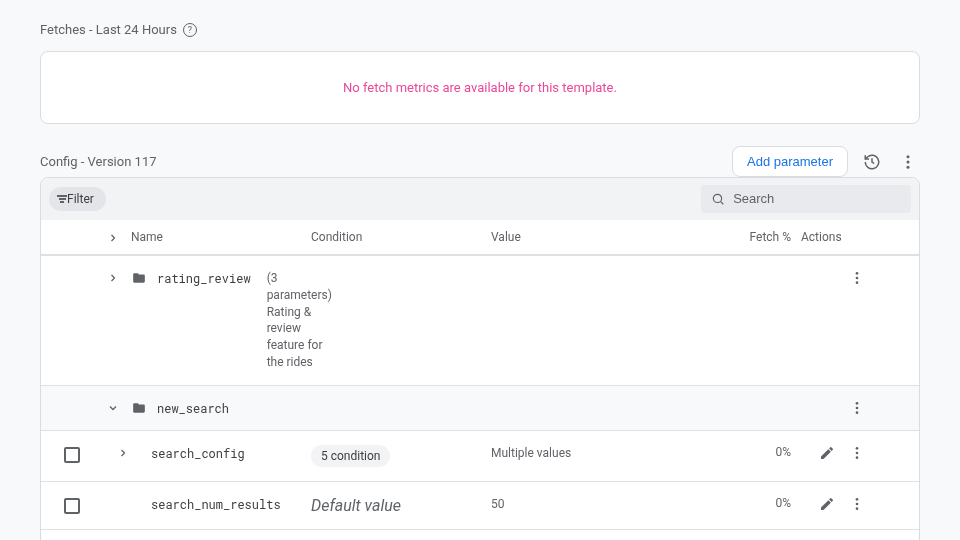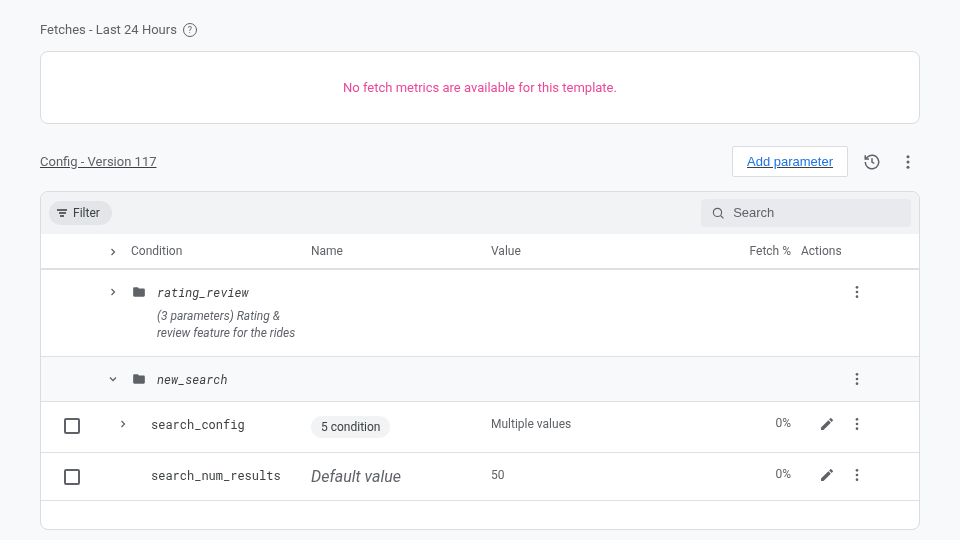--- a/index.html
+++ b/index.html
@@ -37,36 +37,34 @@
       padding: 28px 0;
       text-align: center;
       color: #ec4899;
       font-size: 13px;
       margin-bottom: 22px;
     }
     .config-row {
       display: flex;
       align-items: center;
       justify-content: space-between;
-      margin-bottom: 14px;
-      text-decoration: underline;
     }
     .config-title {
       color: #5f6368;
       font-size: 13px;
     }
     .config-actions {
       display: flex;
       align-items: center;
       gap: 12px;
     }
     .add-param-btn {
       border: 1px solid #dadce0;
       background: #fff;
-      border-radius: 2px;
+      border-radius: 8px;
       padding: 7px 14px;
       color: #1a73e8;
       font-size: 13px;
       font-weight: 500;
       cursor: pointer;
     }
     .icon-btn {
       width: 24px; height: 24px;
       display: inline-flex; align-items: center; justify-content: center;
       color: #5f6368; cursor: pointer;
@@ -83,21 +81,20 @@
       align-items: center;
       padding: 7px 8px;
       gap: 10px;
     }
     .filter-chip {
       background: #e3e5e8;
       border-radius: 14px;
       padding: 5px 12px 5px 8px;
       display: inline-flex;
       align-items: center;
-      gap: 6px;
       font-size: 12px;
       color: #3c4043;
       cursor: pointer;
     }
     .filter-lines {
       display: inline-flex; flex-direction: column; align-items: center; gap: 1.5px;
     }
     .filter-lines span { background: #5f6368; height: 1.5px; display: block; }
     .fl1 { width: 10px; } .fl2 { width: 7px; } .fl3 { width: 4px; }
     .spacer { flex: 1; }
@@ -131,21 +128,21 @@
       grid-template-columns: 46px 36px 180px 180px 240px 70px 70px;
       align-items: flex-start;
       padding: 14px 8px;
       border-top: 1px solid #e0e0e0;
     }
     .data-row.expanded { background: #f8f9fa; }
     .checkbox-cell { display:flex; justify-content:center; padding-top:2px; }
     .chev-cell { display:flex; justify-content:center; align-items:center; color:#5f6368; padding-top:2px; }
     .name-cell { display:flex; gap:10px; align-items:flex-start; }
     .folder-icon { color:#5f6368; flex-shrink:0; margin-top:1px; }
-    .name-text { display:flex; flex-direction:column; gap:8px;font-style:italic; }
+    .name-text { display:flex; flex-direction:row; gap:16px; }
     .param-name { font-family: "Roboto Mono", monospace; font-size: 12px; color:#3c4043; }
     .param-desc { font-size: 12px; color:#5f6368; line-height:1.4; max-width:170px; }
     .cond-chip {
       background:#f1f3f4; border-radius:12px; padding:4px 10px; font-size:12px; color:#3c4043; display:inline-block;
     }
     .cond-text { font-size:16px; color:#5f6368;font-style:italic; }
     .val-text { font-size:12px; color:#5f6368; }
     .fetch-cell { text-align:right; font-size:12px; color:#5f6368; padding-right:10px; }
     .actions-cell { display:flex; align-items:center; justify-content:flex-end; gap:14px; padding-right:6px; }
     .checkbox {
@@ -209,22 +206,22 @@
       </div>
     </div>
 
     <div class="header-row">
       <div></div>
       <div class="chev-cell">
         <svg width="12" height="12" viewBox="0 0 24 24" fill="none" stroke="currentColor" stroke-width="2.5">
             <polyline points="9 18 15 12 9 6"></polyline>
           </svg>
       </div>
+      <div>Name</div>
       <div>Condition</div>
-      <div>Name</div>
       <div>Value</div>
       <div style="text-align:right;padding-right:10px">Fetch %</div>
       <div style="text-align:left">Actions</div>
     </div>
 
     <div class="data-row">
       <div></div>
       <div class="chev-cell">
         <svg width="12" height="12" viewBox="0 0 24 24" fill="none" stroke="currentColor" stroke-width="2.5">
             <polyline points="9 18 15 12 9 6"></polyline>

